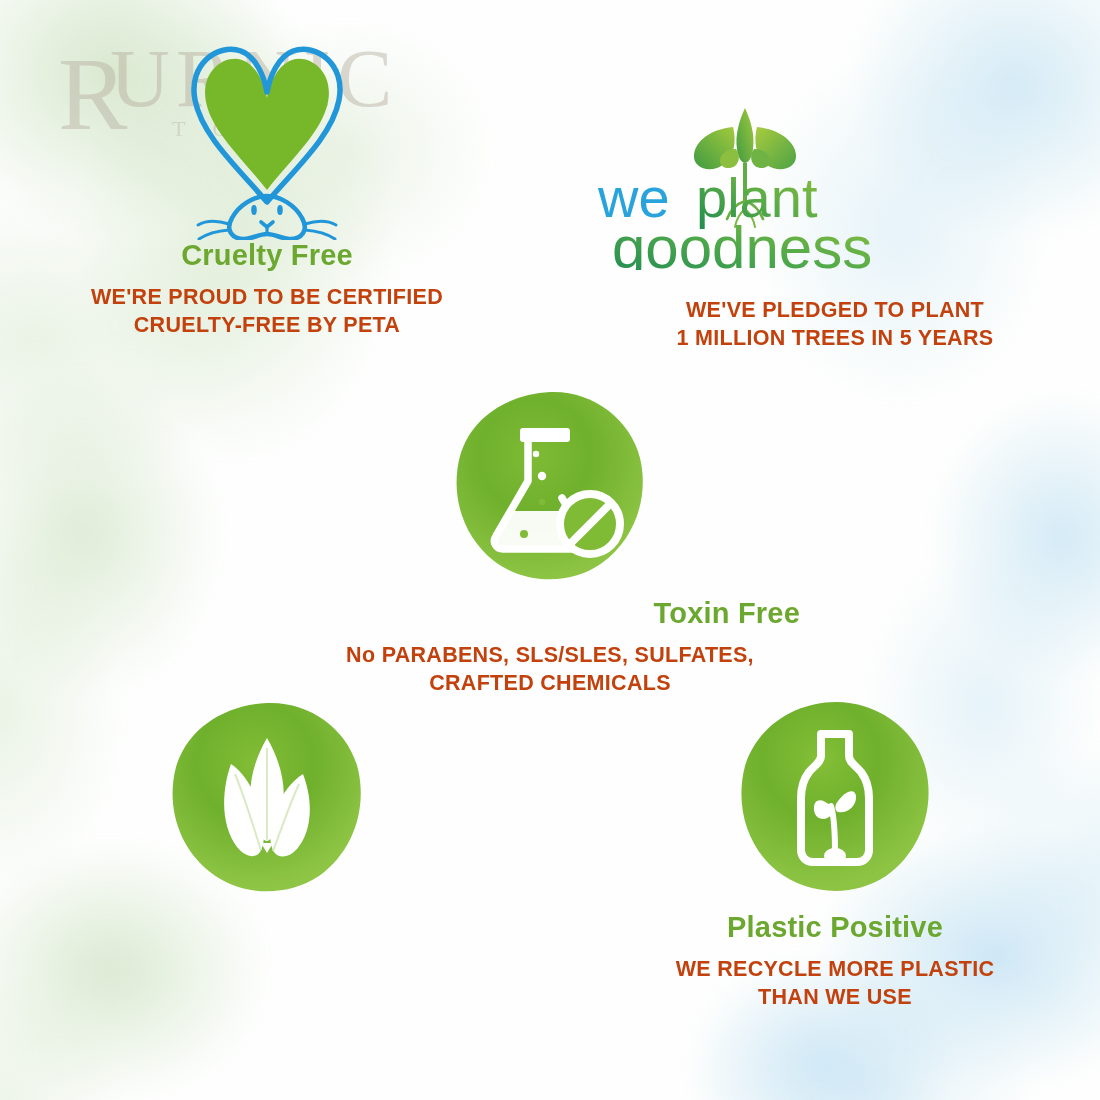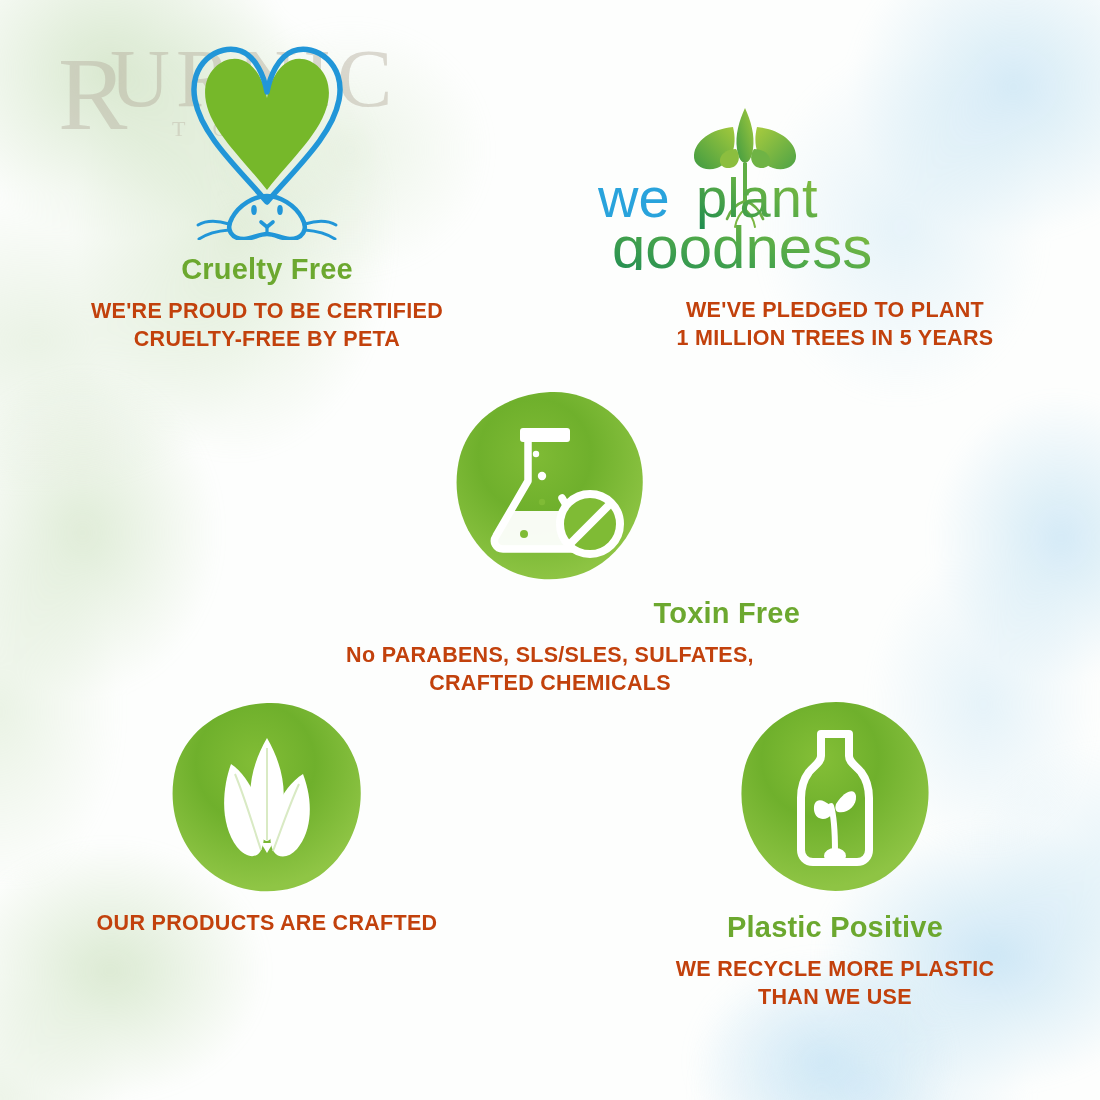--- a/index.html
+++ b/index.html
@@ -124,21 +124,21 @@
   .card-desc.mixedcase { text-transform:none; }
 
   
   #card-cruelty  { left:22px;  top:40px;  width:490px; }
   #card-plant    { left:590px; top:105px; width:490px; }
   #card-toxin    { left:300px; top:388px; width:500px; }
   #card-nature   { left:22px;  top:700px; width:490px; }
   #card-plastic  { left:590px; top:700px; width:490px; }
 
   #card-cruelty .card-title,
-  #card-plant   .card-title { margin-top:14px; }
+  #card-plant   .card-title { }
   #card-toxin   .card-title { margin-top:12px;text-align:right; }
   #card-nature  .card-title,
   #card-plastic .card-title { margin-top:14px; }
 
   .badge-wrap { display:flex; justify-content:center; }
   .logo-wrap  { display:flex; justify-content:flex-start; }
 
   svg { display:block; }
 </style>
 </head>
@@ -310,21 +310,20 @@
         <path d="M68 74 C 78 98 86 126 94 150" stroke="#D9EAC4" stroke-width="2" fill="none"></path>
 
         <path d="M136 74 C 146 100 146 130 130 149 C 122 158 112 159 107 152 C 101 143 103 126 109 110
                  C 115 93 125 81 136 74 Z" fill="#FFFFFF"></path>
         <path d="M132 84 C 122 106 114 130 106 151" stroke="#D9EAC4" stroke-width="2" fill="none"></path>
 
         <path d="M94 143 L100 153 L106 143 Z" fill="#FFFFFF"></path>
       </svg>
     </div>
     <div class="card-desc">
-      <div>OUR PRODUCTS ARE CRAFTED</div>
     </div>
   </div>
 
   <div class="card" id="card-plastic">
     <div class="badge-wrap">
       <svg width="200" height="198" viewBox="0 0 200 198">
         <defs>
           <radialGradient id="blobC" cx="42%" cy="30%" r="68%">
             <stop offset="0%" stop-color="#84BF37"></stop>
             <stop offset="46%" stop-color="#6FB02C"></stop>

